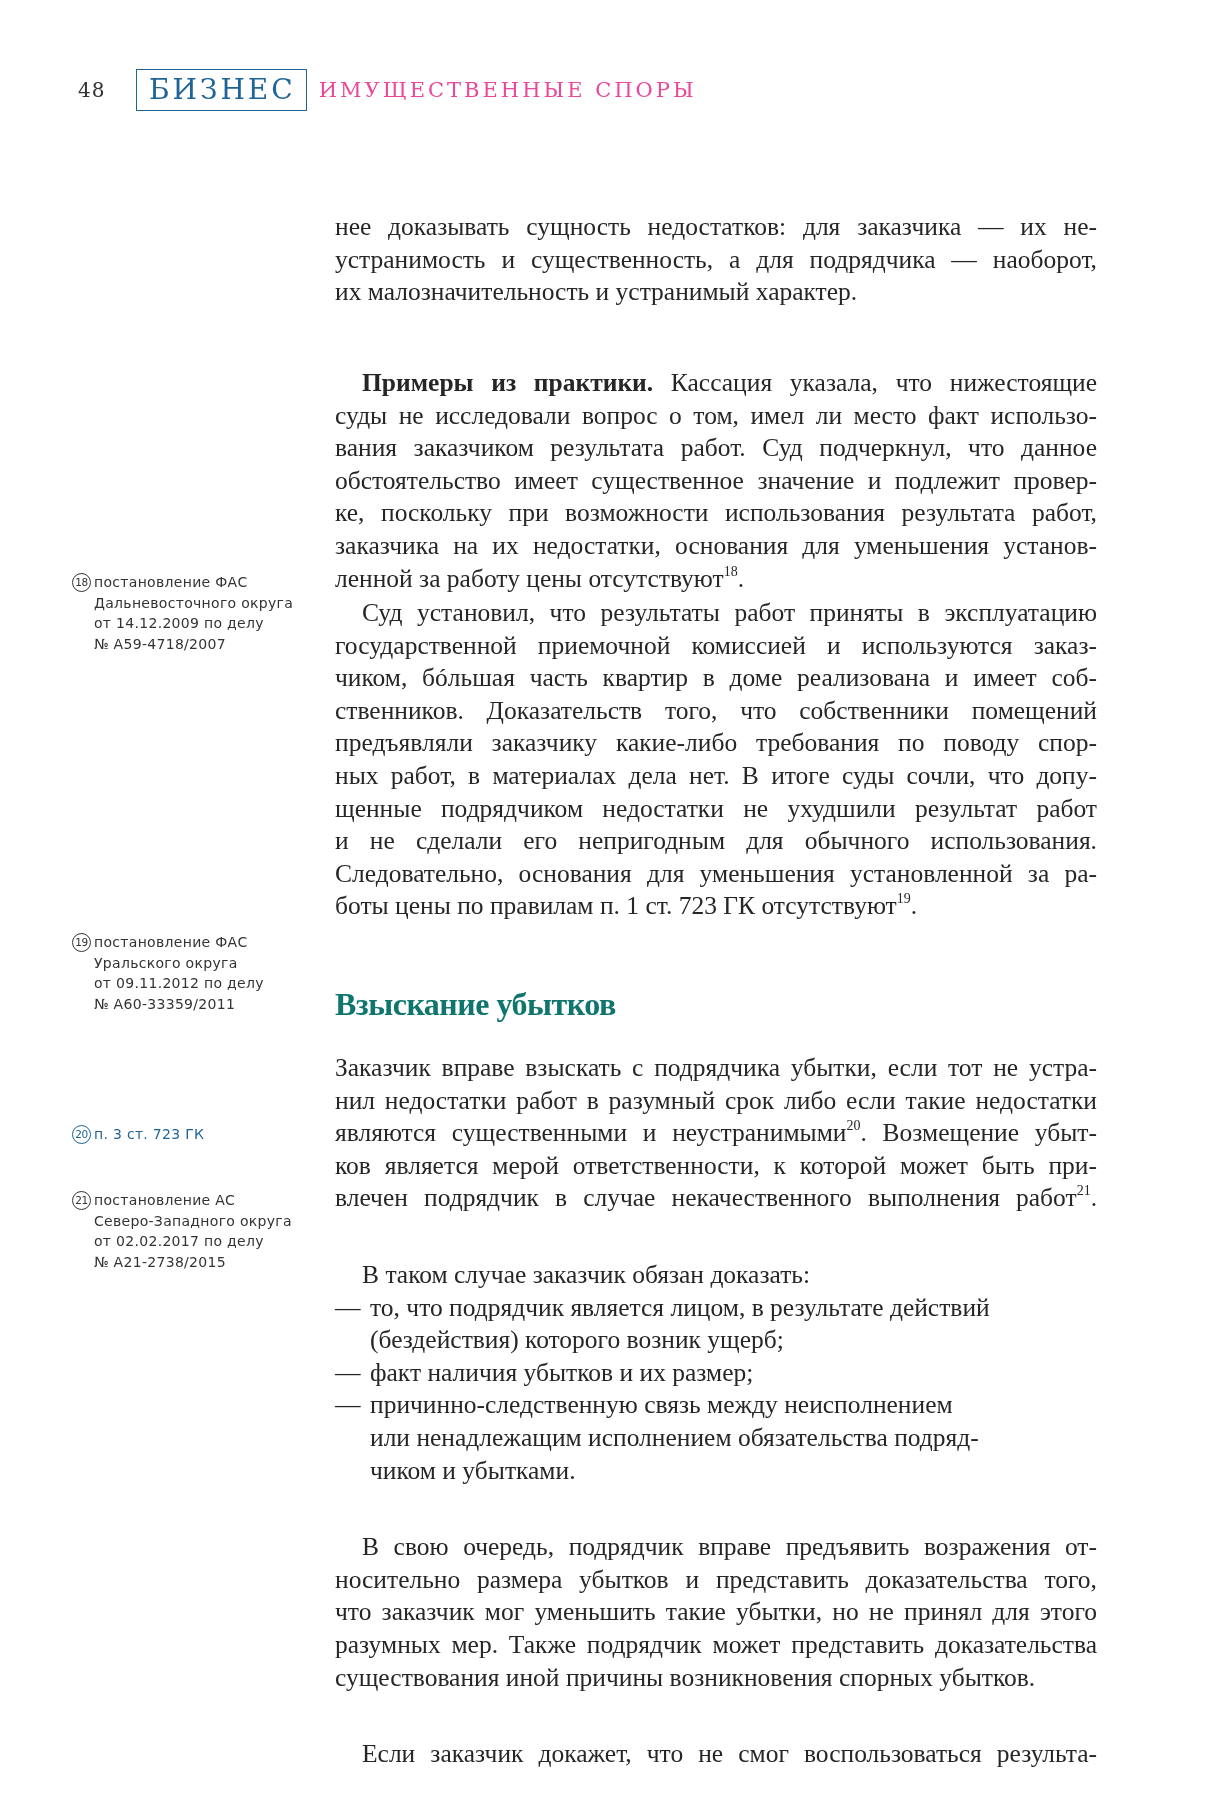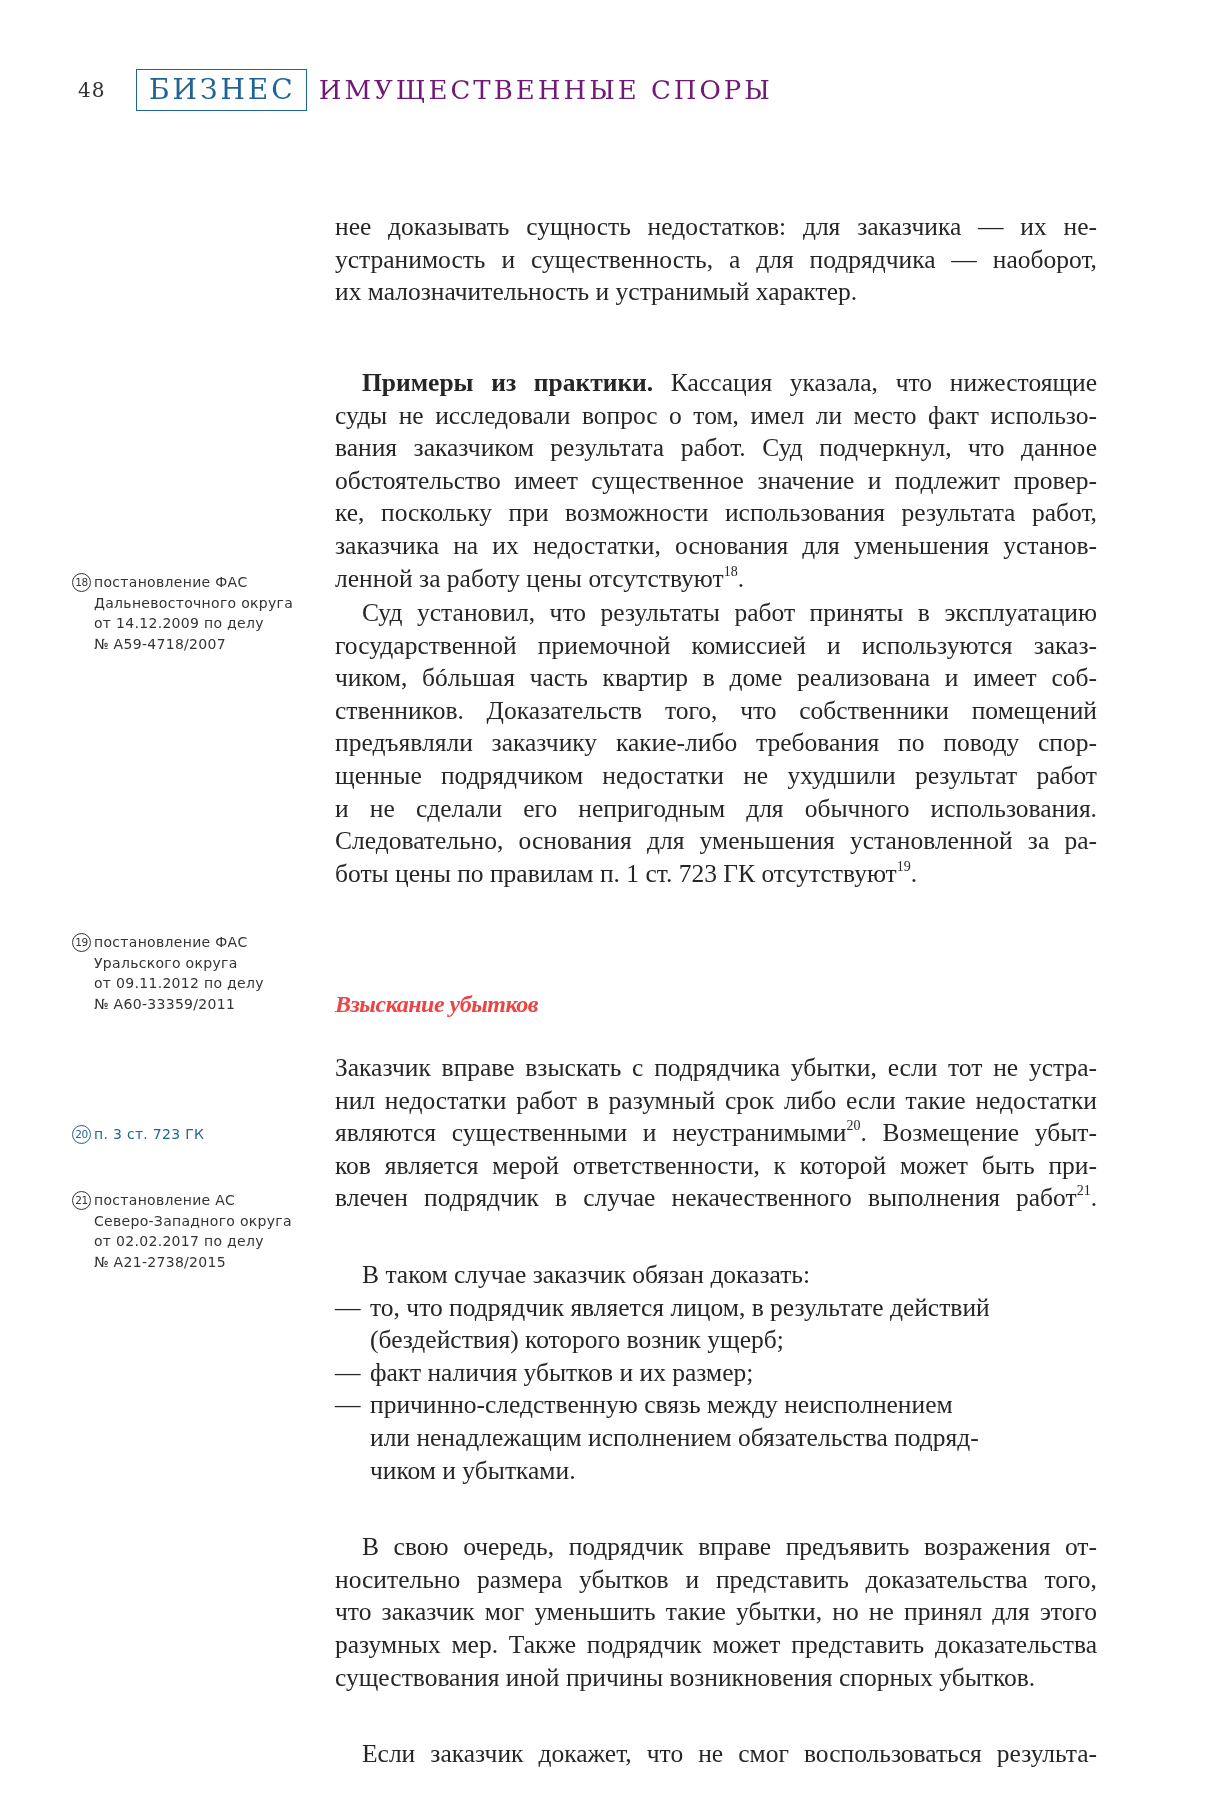--- a/index.html
+++ b/index.html
@@ -31,22 +31,22 @@
     }
     .section-box {
       border: 1.5px solid #1f6496;
       color: #1f6496;
       font-size: 28px;
       letter-spacing: 3px;
       padding: 7px 10px 7px 12px;
       line-height: 26px;
     }
     .section-title {
-      color: #701a75;
-      font-size: 26px;
+      color: #ec4899;
+      font-size: 21px;
       letter-spacing: 3px;
       margin-left: 12px;
     }
 
     .main {
       position: absolute;
       left: 335px;
       width: 762px;
       font-family: "Liberation Serif", "DejaVu Serif", serif;
       font-size: 25.5px;
@@ -54,24 +54,23 @@
       color: #262626;
     }
     .line { display: block; white-space: nowrap; text-align: justify; text-align-last: justify; }
     .line.last { text-align-last: left; }
     .indent { padding-left: 27px; margin-top: 44px; }
     sup { font-size: 14px; line-height: 0; vertical-align: 11px; }
     .lead { font-weight: bold; }
     .heading {
       font-family: "Liberation Serif", "DejaVu Serif", serif;
       font-weight: bold;
-      font-size: 24px;
+      font-size: 32px;
       letter-spacing: -0.5px;
-      color: #ef4444;
-      font-style: italic;
+      color: #0f766e;
     }
     .bullet { display: flex; }
     .bullet .dash { width: 35px; flex: none; }
     .bullet .btext { flex: 1; }
 
     .note {
       position: absolute;
       left: 72px;
       width: 230px;
       font-family: "DejaVu Sans", "Liberation Sans", sans-serif;
@@ -122,20 +121,21 @@
   <span class="line">заказчика на их недостатки, основания для уменьшения установ-</span>
   <span class="line last"><span>ленной за работу цены отсутствуют</span><sup>18</sup><span>.</span></span>
 </div>
 
 <div class="main" style="top:553px;">
   <span class="line indent">Суд установил, что результаты работ приняты в эксплуатацию</span>
   <span class="line">государственной приемочной комиссией и используются заказ-</span>
   <span class="line">чиком, бóльшая часть квартир в доме реализована и имеет соб-</span>
   <span class="line">ственников. Доказательств того, что собственники помещений</span>
   <span class="line">предъявляли заказчику какие-либо требования по поводу спор-</span>
+  <span class="line">ных работ, в материалах дела нет. В итоге суды сочли, что допу-</span>
   <span class="line">щенные подрядчиком недостатки не ухудшили результат работ</span>
   <span class="line">и не сделали его непригодным для обычного использования.</span>
   <span class="line">Следовательно, основания для уменьшения установленной за ра-</span>
   <span class="line last"><span>боты цены по правилам п. 1 ст. 723 ГК отсутствуют</span><sup>19</sup><span>.</span></span>
 </div>
 
 <div class="main heading" style="top:988px;">Взыскание убытков</div>
 
 <div class="main" style="top:1052px;">
   <span class="line">Заказчик вправе взыскать с подрядчика убытки, если тот не устра-</span>

